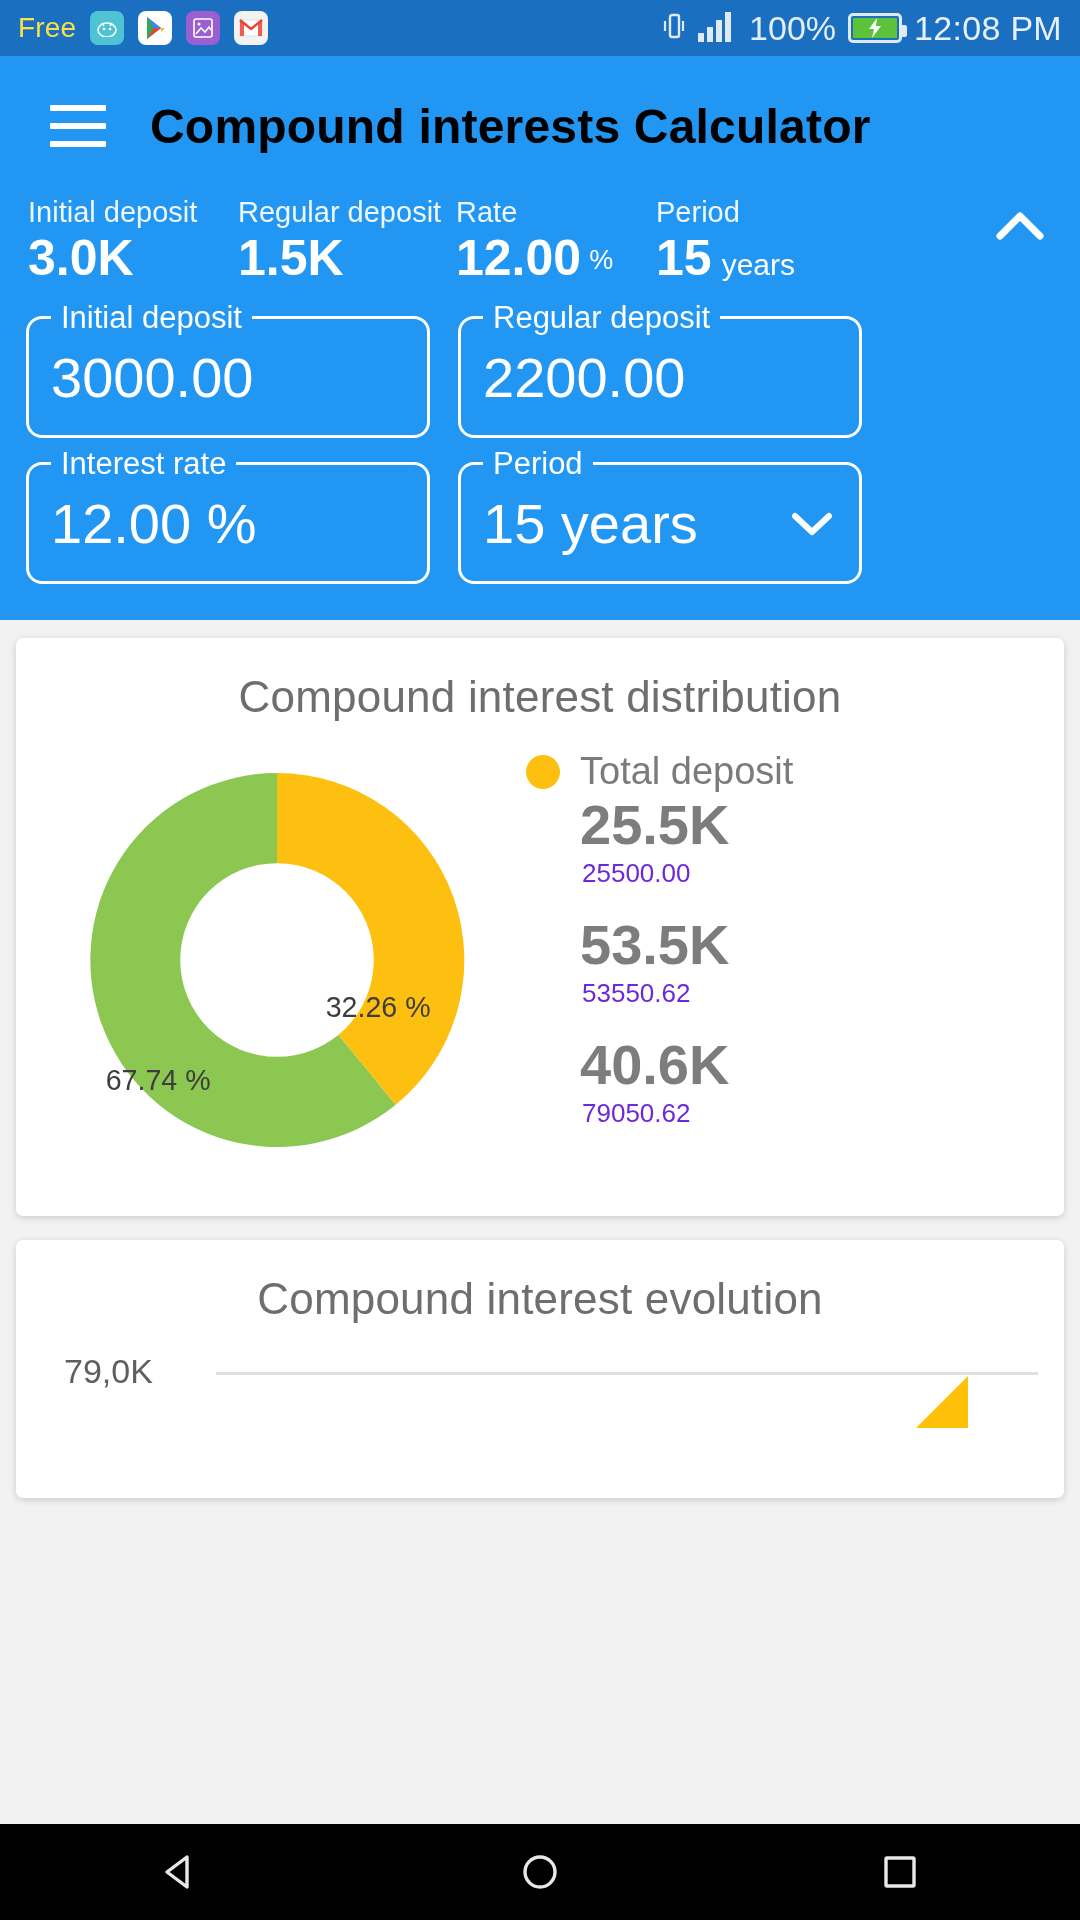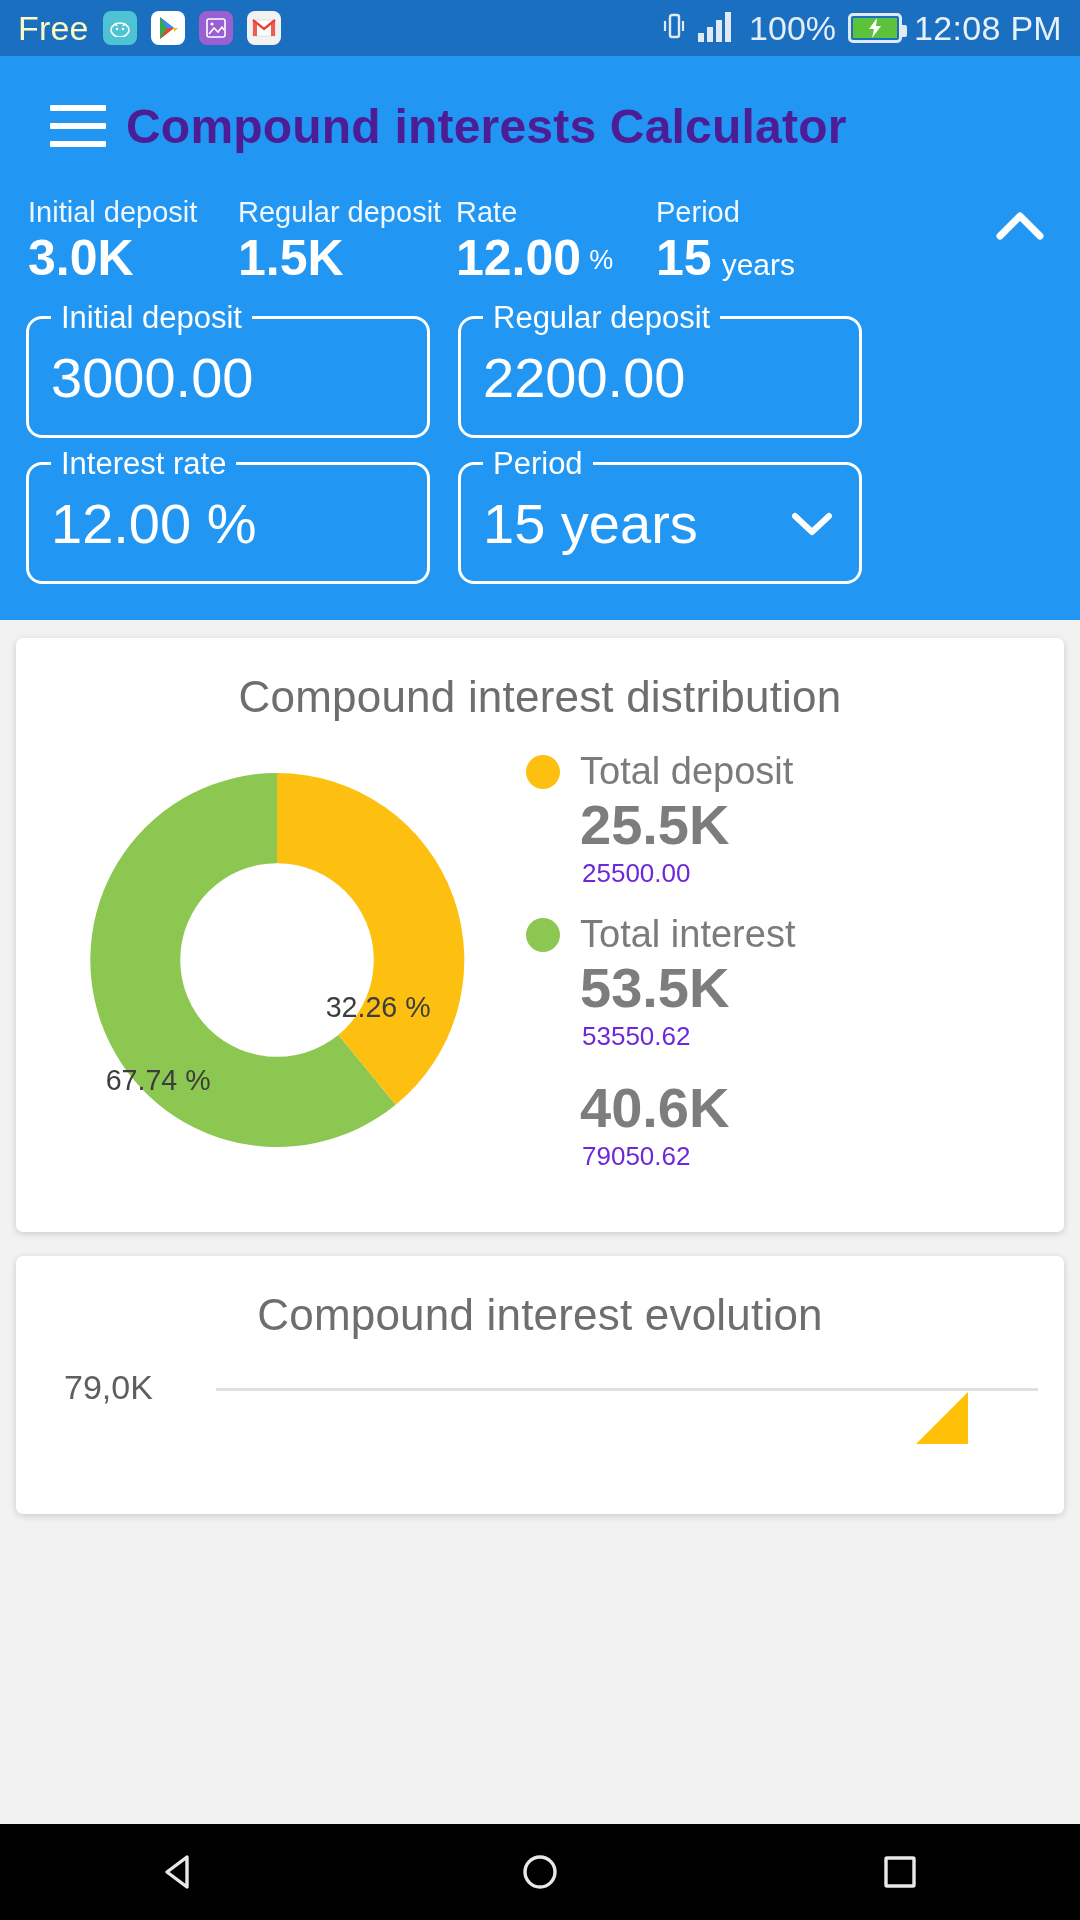--- a/index.html
+++ b/index.html
@@ -12,21 +12,21 @@
 
   
   .status-bar {
     height: 56px; width: 1080px;
     background: #1a6fc0;
     display: flex; align-items: center;
     padding: 0 18px;
     color: #dfeaf5;
   }
   .sb-left { display: flex; align-items: center; gap: 14px; }
-  .sb-carrier { font-size: 34px; letter-spacing: .2px; color: #fef9c3; }
+  .sb-carrier { font-size: 28px; letter-spacing: .2px; color: #fde047; }
   .sb-icon { width: 34px; height: 34px; border-radius: 8px;
              display: flex; align-items: center; justify-content: center; }
   .ic-android { background: #4ec3d4; }
   .ic-play    { background: #ffffff; }
   .ic-photos  { background: #9a5fd0; }
   .ic-gmail   { background: #f2f2f2; }
   .sb-right { margin-left: auto; display: flex; align-items: center; gap: 12px; }
   .sb-pct { font-size: 34px; color: #e4eef7; }
   .sb-time { font-size: 34px; color: #e8f1f9; letter-spacing: .3px; }
   .batt {
@@ -36,21 +36,21 @@
   .batt::after { content:""; position:absolute; right:-8px; top:9px; width:5px; height:12px;
                  background:#dfeaf5; border-radius:0 2px 2px 0; }
   .batt-fill { position:absolute; left:2px; top:2px; bottom:2px; right:2px; background:#5cc23c; }
 
   
   .appbar { background: #2196f3; width: 1080px; }
   .appbar-top { height: 140px; display: flex; align-items: center; padding: 0 50px; }
   .hamburger { width: 56px; height: 42px; display: flex; flex-direction: column;
                justify-content: space-between; cursor: pointer; }
   .hamburger span { display: block; height: 6px; background: #fff; border-radius: 1px; }
-  .app-title { margin-left: 20px; color: #4c1d95; font-size: 48px; font-weight: bold;
+  .app-title { margin-left: 44px; color: #000000; font-size: 48px; font-weight: bold;
                letter-spacing: .2px; white-space: nowrap; }
 
   
   .summary { position: relative; padding: 0 28px 6px 28px; }
   .summary-grid { display: flex; align-items: flex-end; }
   .sm-item { color: #fff; }
   .sm-label { font-size: 29px; color: #f0f7ff; line-height: 1.15; font-weight: 400; }
   .sm-value { font-size: 50px; font-weight: bold; line-height: 1.18; white-space: nowrap; }
   .sm-unit  { font-size: 27px; font-weight: normal; margin-left: 8px; vertical-align: 6px; }
   .sm-unit-b{ font-size: 30px; font-weight: normal; margin-left: 10px; }
@@ -269,24 +269,20 @@
         <div class="legend-item">
           <div class="legend-head">
             <span class="dot" style="background:#fdc010"></span>
             <span class="legend-name">Total deposit</span>
           </div>
           <div class="legend-big">25.5K</div>
           <div class="legend-small">25500.00</div>
         </div>
 
         <div class="legend-item">
-          <div class="legend-head">
-            <span class="dot" style="background:#8cc751"></span>
-            <span class="legend-name">Total interest</span>
-          </div>
           <div class="legend-big">53.5K</div>
           <div class="legend-small">53550.62</div>
         </div>
 
         <div class="legend-item no-dot">
           <div class="legend-big">40.6K</div>
           <div class="legend-small">79050.62</div>
         </div>
       </div>
     </div>

